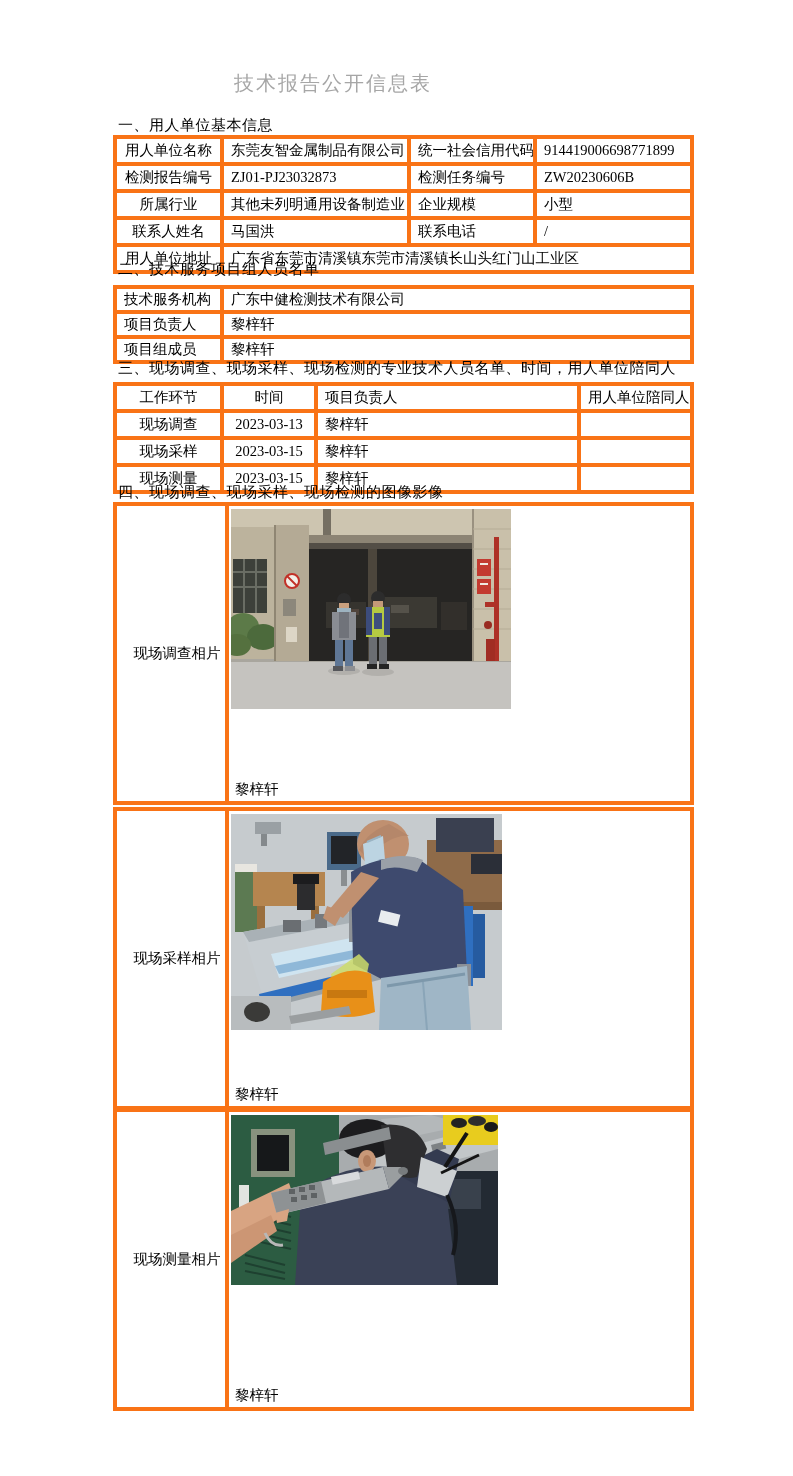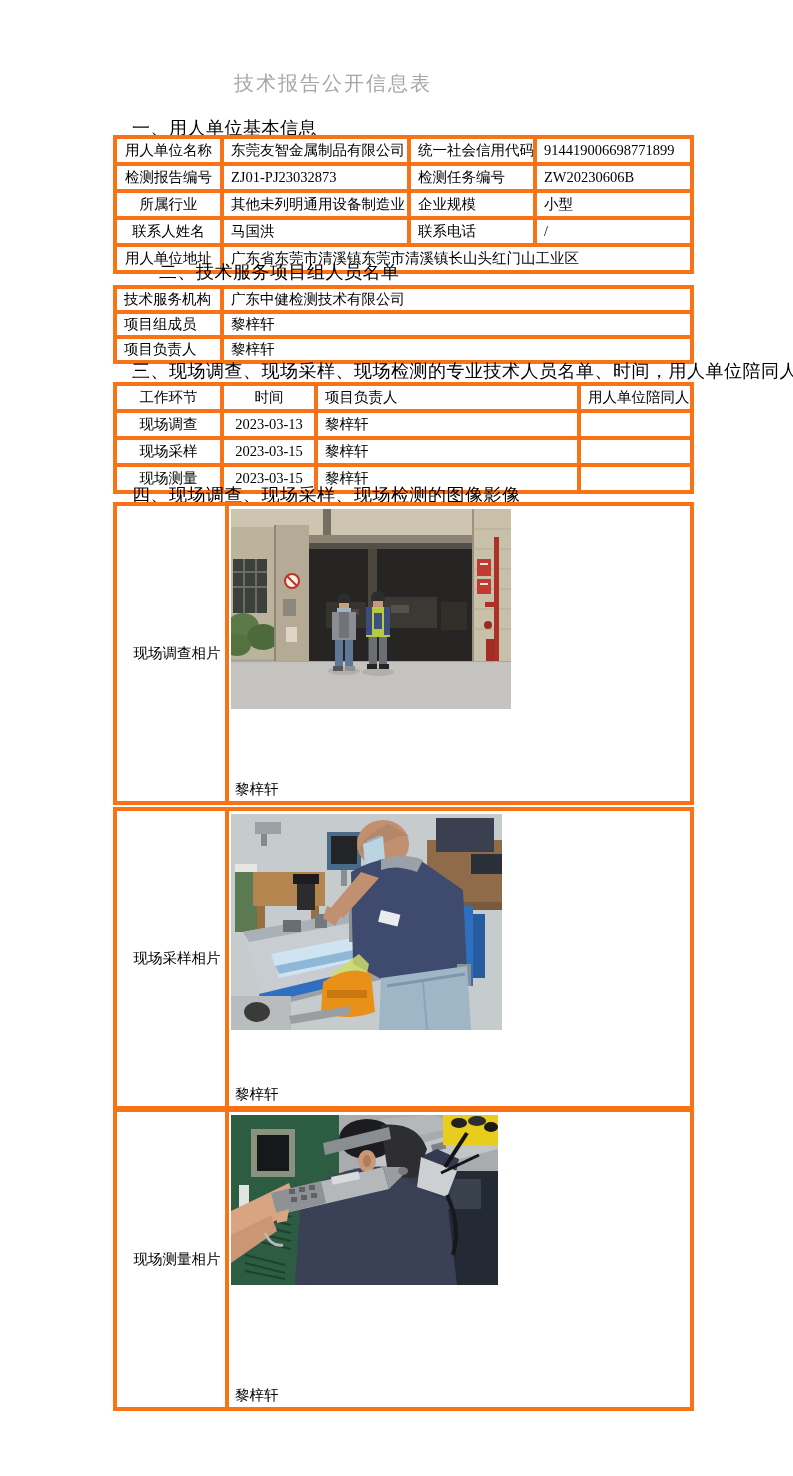--- a/index.html
+++ b/index.html
@@ -7,24 +7,24 @@
     width:793px;height:1476px;position:relative;
     font-family:"Liberation Serif","DejaVu Serif",serif;
     color:#000;
   }
   .page{position:absolute;inset:0;background:#fff;}
   .doc-title{
     position:absolute;top:70px;left:0;width:666px;text-align:center;
     font-size:20px;letter-spacing:2px;color:#a6a6a6;font-weight:normal;margin:0;
   }
   .sec-heading{
-    position:absolute;left:132px;font-size:18px;letter-spacing:.5px;
+    position:absolute;left:118px;font-size:15px;letter-spacing:.5px;
     white-space:nowrap;font-weight:normal;margin:0;text-align:center;
   }
-  #h1{top:116px;} #h2{top:260px;margin-left:27px;} #h3{top:359px;} #h4{top:483px;}
+  #h1{top:116px;} #h2{top:260px;} #h3{top:359px;} #h4{top:483px;}
   table{border-collapse:collapse;table-layout:fixed;position:absolute;left:113px;background:#fff;}
   table{border:2px solid #000;}
   td{border:4px solid #f97316;font-size:14.5px;padding:0 4px;overflow:hidden;white-space:nowrap;}
   td.c{text-align:center;}
   td.l{text-align:left;padding-left:7px;}
   #tbl-basic{top:135px;width:577px;}
   #tbl-basic td{height:23px;}
   #tbl-team{top:285px;width:577px;}
   #tbl-team td{height:21px;}
   #tbl-field{top:382px;width:577px;}
@@ -91,25 +91,25 @@
     <colgroup>
         <col style="width:107px">
         <col style="width:470px">
       </colgroup>
     <tbody>
         <tr>
       <td class="l">技术服务机构</td>
       <td class="l">广东中健检测技术有限公司</td>
     </tr>
     <tr>
+      <td class="l">项目负责人</td>
+      <td class="l">黎梓轩</td>
+    </tr>
+    <tr>
       <td class="l">项目组成员</td>
-      <td class="l">黎梓轩</td>
-    </tr>
-    <tr>
-      <td class="l">项目负责人</td>
       <td class="l">黎梓轩</td>
     </tr>
   </tbody>
     </table>
 
   <div class="sec-heading" id="h3">三、现场调查、现场采样、现场检测的专业技术人员名单、时间，用人单位陪同人</div>
   <table id="tbl-field">
     <colgroup>
         <col style="width:107px">
         <col style="width:94px">

